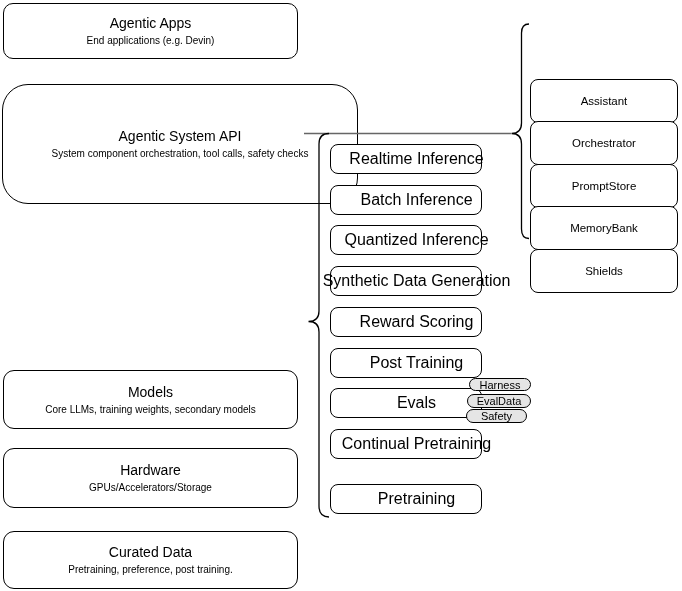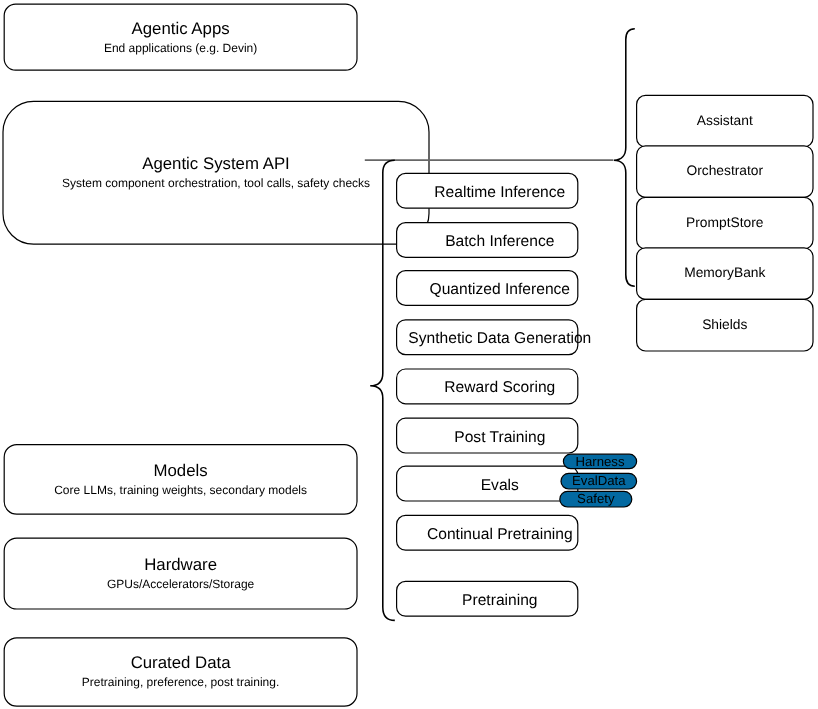--- a/index.html
+++ b/index.html
@@ -23,32 +23,32 @@
     text-align:center;
     white-space:nowrap;
   }
   .node .title{font-size:14px;line-height:16px;}
   .node .subtitle{font-size:10px;line-height:12px;margin-top:4px;white-space:nowrap;}
   .leftbox{left:3px;width:295px;}
   .bigbox{left:2px;width:356px;border-radius:26px;height:120px;}
   .smallr{border-radius:11px;}
   .midbox{
     left:330px;width:152px;height:30px;
-    border-radius:8px;font-size:13px;
+    border-radius:8px;font-size:16px;
     justify-content:center;
     padding-left:21px;
   }
   .rightbox{
     left:530px;width:148px;height:44px;
     border-radius:8px;font-size:11.5px;margin-top:44px;
   }
   .pill{
     position:absolute;
     box-sizing:border-box;
-    background:#0369a1;
+    background:#e5e5e5;
     border:1px solid #000;
     border-radius:7px;
     font-size:11px;
     line-height:12px;
     display:flex;align-items:center;justify-content:center;
     z-index:5;
     white-space:nowrap;
   }
   svg.overlay{position:absolute;left:0;top:0;pointer-events:none;}
 </style>

